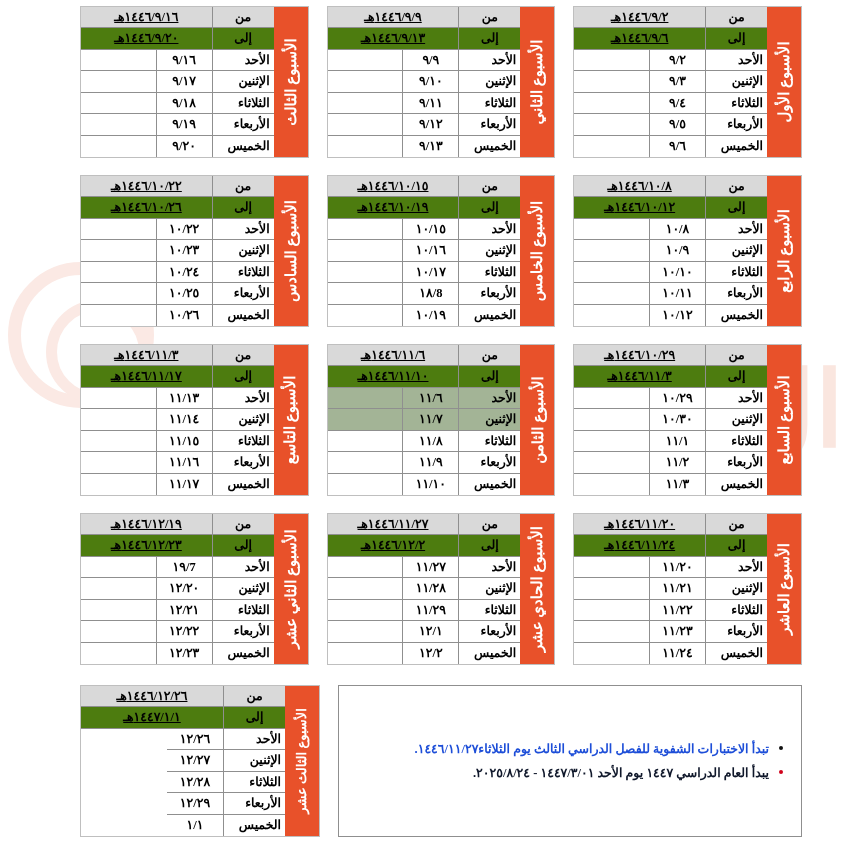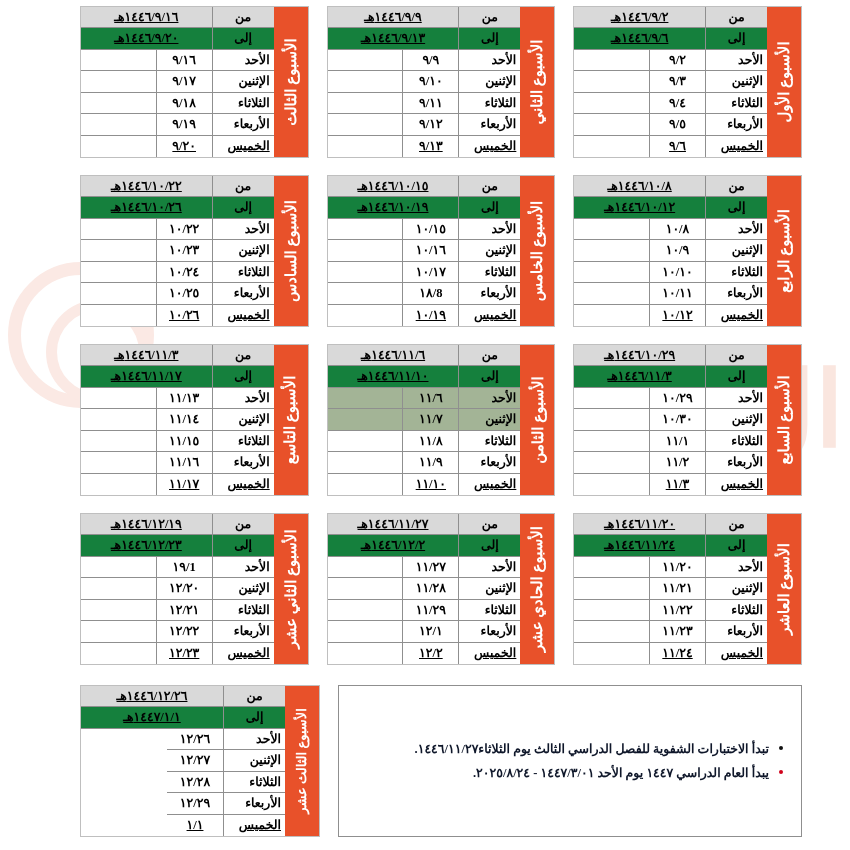--- a/index.html
+++ b/index.html
@@ -58,24 +58,24 @@
     border-left:1px solid #8f8f8f;
     border-bottom:1px solid #8f8f8f;
     box-sizing:border-box;
     display:flex;align-items:center;justify-content:center;
     font-size:12.5px;
     line-height:1;
     overflow:hidden;
     white-space:nowrap;
   }
   .cell:last-child{border-left:none;}
-  .row:last-child .cell{border-bottom:none;text-decoration:underline;}
+  .row:last-child .cell{border-bottom:none;}
   .c-lbl{flex:0 0 62px;font-weight:bold;background:#d9d9d9;}
   .c-val{flex:1 1 auto;background:#d9d9d9;font-weight:bold;text-decoration:underline;}
-  .row.to .c-lbl,.row.to .c-val{background:#15803d;}
+  .row.to .c-lbl,.row.to .c-val{background:#4d7c0f;}
   .c-day{flex:0 0 62px;font-weight:bold;background:#fff;justify-content:flex-start;padding-right:4px;}
   .c-date{flex:0 0 56px;font-weight:bold;background:#fff;}
   .c-note{flex:1 1 auto;background:#fff;font-size:11px;}
   .row.green .c-day,.row.green .c-date,.row.green .c-note{background:#a3b496;}
 
   
   .tbl.merged{flex-direction:row-reverse;}
   .merged .daycol{flex:1 1 auto;display:flex;flex-direction:column;}
   .merged .notecol{
     flex:0 0 84px;
@@ -101,21 +101,21 @@
     border:1px solid #8f8f8f;background:#fff;
     height:152px;box-sizing:border-box;
     display:flex;align-items:center;
     padding:0 16px 0 10px;
   }
   .notes-list{list-style:none;margin:0;padding:0;width:100%;}
   .notes-list li{
     position:relative;
     font-size:12.5px;font-weight:bold;
     padding-right:16px;margin:6px 0;
-    line-height:1.45;color:#0f172a;
+    line-height:1.45;color:#1d4ed8;
   }
   .notes-list li::before{
     content:"";position:absolute;right:2px;top:6px;
     width:4px;height:4px;border-radius:50%;background:#111;
   }
   .notes-list li.red{color:#0f172a;}
   .notes-list li.red::before{background:#d0021b;}
 
   .card.last{flex:0 0 240px;height:152px;}
 </style>
@@ -577,21 +577,21 @@
           <div class="row hdr from">
             <div class="cell c-lbl">من</div>
             <div class="cell c-val">١٤٤٦/١٢/١٩هـ</div>
           </div>
           <div class="row hdr to">
             <div class="cell c-lbl">إلى</div>
             <div class="cell c-val">١٤٤٦/١٢/٢٣هـ</div>
           </div>
           <div class="row day">
             <div class="cell c-day">الأحد</div>
-            <div class="cell c-date">1/١٩</div>
+            <div class="cell c-date">7/١٩</div>
             <div class="cell c-note"></div>
           </div>
           <div class="row day">
             <div class="cell c-day">الإثنين</div>
             <div class="cell c-date">١٢/٢٠</div>
             <div class="cell c-note"></div>
           </div>
           <div class="row day">
             <div class="cell c-day">الثلاثاء</div>
             <div class="cell c-date">١٢/٢١</div>

